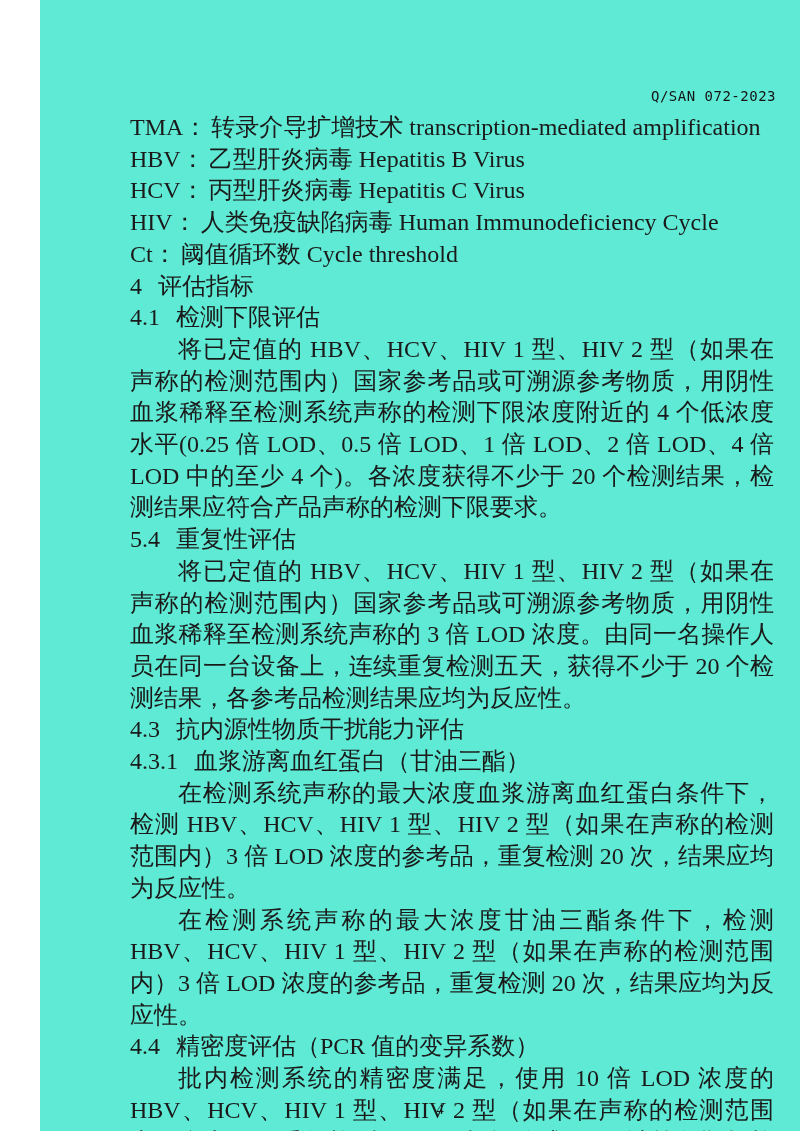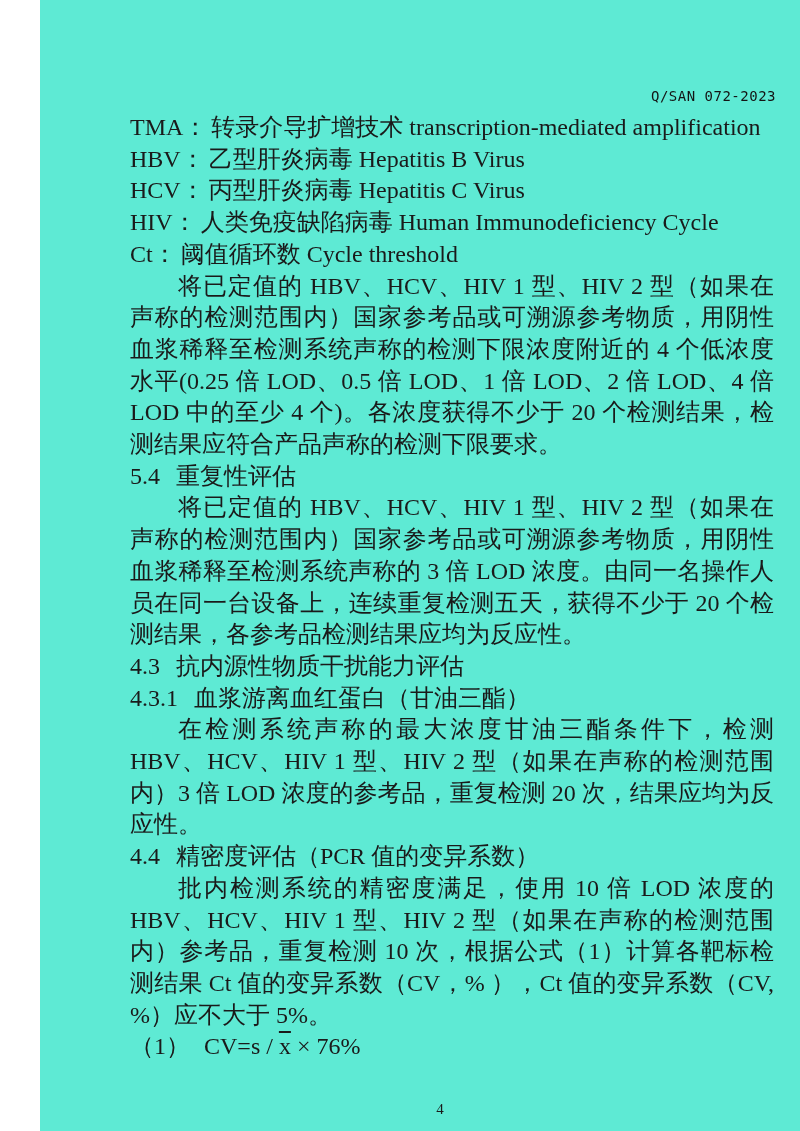--- a/index.html
+++ b/index.html
@@ -61,29 +61,32 @@
   <div class="doc-header">Q/SAN 072-2023</div>
 
   <div class="content">
 
     <p class="abbr"><span class="term">TMA：</span><span>转录介导扩增技术 transcription-mediated amplification</span></p>
     <p class="abbr"><span class="term">HBV：</span><span>乙型肝炎病毒 Hepatitis B Virus</span></p>
     <p class="abbr"><span class="term">HCV：</span><span>丙型肝炎病毒 Hepatitis C Virus</span></p>
     <p class="abbr"><span class="term">HIV：</span><span>人类免疫缺陷病毒 Human Immunodeficiency Cycle</span></p>
     <p class="abbr"><span class="term">Ct：</span><span>阈值循环数 Cycle threshold</span></p>
 
+    <p class="heading"><span class="num">4</span><span>评估指标</span></p>
 
+    <p class="heading"><span class="num">4.1</span><span>检测下限评估</span></p>
     <p class="para">将已定值的 HBV、HCV、HIV 1 型、HIV 2 型（如果在声称的检测范围内）国家参考品或可溯源参考物质，用阴性血浆稀释至检测系统声称的检测下限浓度附近的 4 个低浓度水平(0.25 倍 LOD、0.5 倍 LOD、1 倍 LOD、2 倍 LOD、4 倍 LOD 中的至少 4 个)。各浓度获得不少于 20 个检测结果，检测结果应符合产品声称的检测下限要求。</p>
 
     <p class="heading"><span class="num">5.4</span><span>重复性评估</span></p>
     <p class="para">将已定值的 HBV、HCV、HIV 1 型、HIV 2 型（如果在声称的检测范围内）国家参考品或可溯源参考物质，用阴性血浆稀释至检测系统声称的 3 倍 LOD 浓度。由同一名操作人员在同一台设备上，连续重复检测五天，获得不少于 20 个检测结果，各参考品检测结果应均为反应性。</p>
 
     <p class="heading"><span class="num">4.3</span><span>抗内源性物质干扰能力评估</span></p>
 
     <p class="heading"><span class="num">4.3.1</span><span>血浆游离血红蛋白（甘油三酯）</span></p>
+    <p class="para">在检测系统声称的最大浓度血浆游离血红蛋白条件下，检测 HBV、HCV、HIV 1 型、HIV 2 型（如果在声称的检测范围内）3 倍 LOD 浓度的参考品，重复检测 20 次，结果应均为反应性。</p>
 
     <p class="para">在检测系统声称的最大浓度甘油三酯条件下，检测 HBV、HCV、HIV 1 型、HIV 2 型（如果在声称的检测范围内）3 倍 LOD 浓度的参考品，重复检测 20 次，结果应均为反应性。</p>
 
     <p class="heading"><span class="num">4.4</span><span>精密度评估（PCR 值的变异系数）</span></p>
     <p class="para">批内检测系统的精密度满足，使用 10 倍 LOD 浓度的 HBV、HCV、HIV 1 型、HIV 2 型（如果在声称的检测范围内）参考品，重复检测 10 次，根据公式（1）计算各靶标检测结果 Ct 值的变异系数（CV，% ），Ct 值的变异系数（CV, %）应不大于 5%。</p>
 
     <p class="formula"><span class="label">（1）</span><span class="expr"><span>CV=s / </span><span class="overbar">x</span><span> × 76%</span></span></p>
 
   </div>
 

